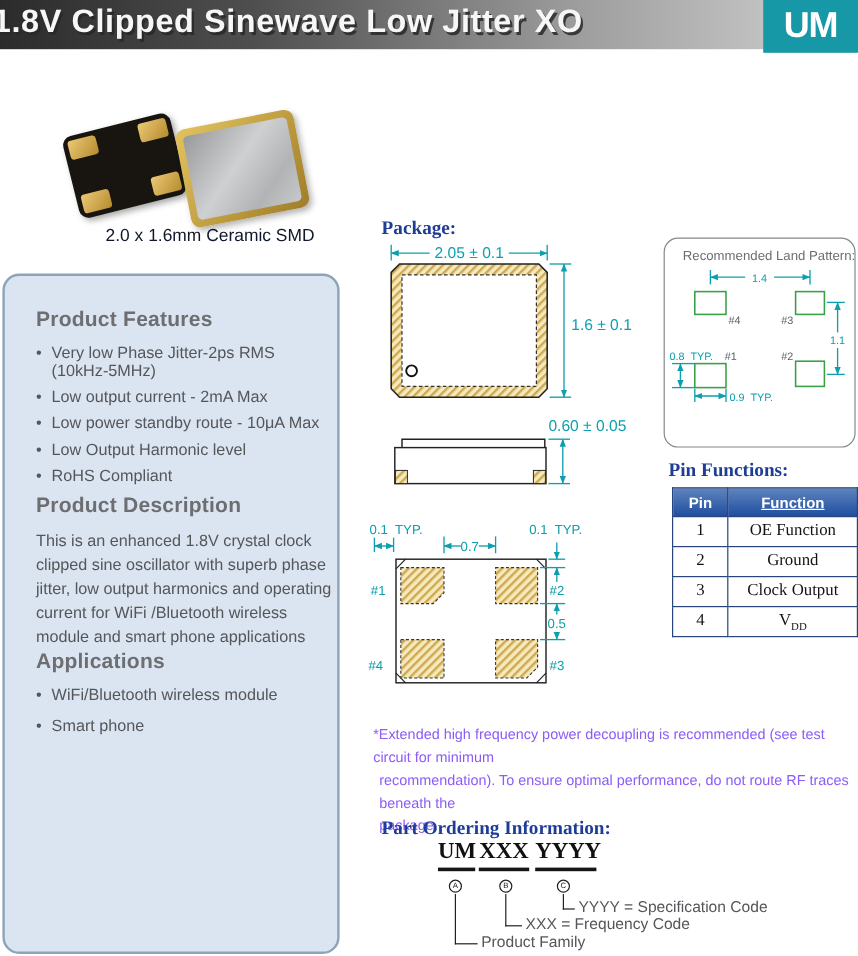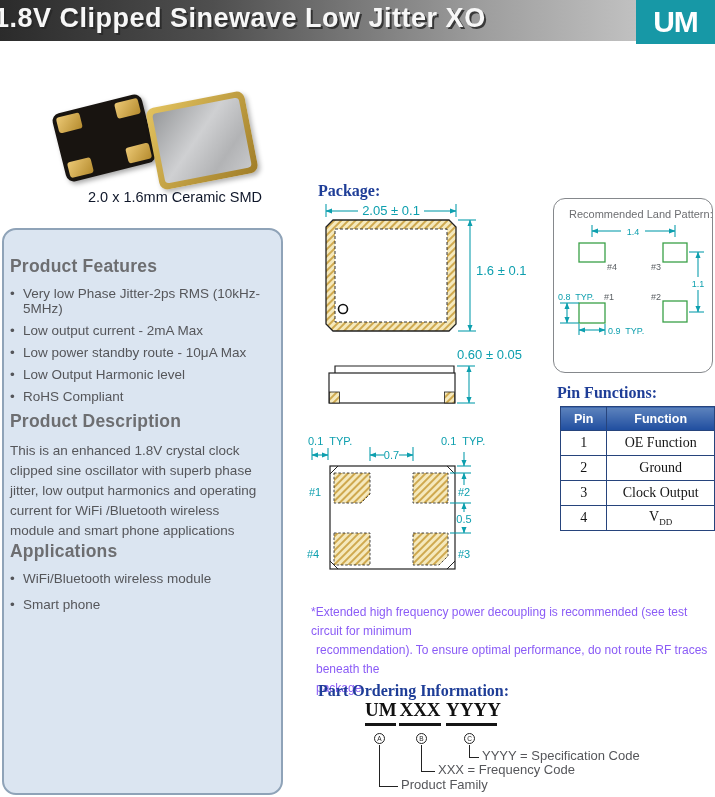--- a/index.html
+++ b/index.html
@@ -23,21 +23,21 @@
     background:linear-gradient(135deg,#ecc975,#b58b2e); }
   .chip1 .tl{left:4px;top:4px}.chip1 .tr{left:64px;top:4px}.chip1 .bl{left:4px;top:50px}.chip1 .br{left:64px;top:50px}
   .chip2 { position:absolute; left:152px; top:99px; width:100px; height:83px; transform:rotate(-11deg);
     background:linear-gradient(135deg,#e3c35f,#a07d28); border-radius:8px; box-shadow:2px 3px 5px rgba(0,0,0,.3); }
   .chip2-face { position:absolute; left:6px; top:6px; right:6px; bottom:6px; border-radius:4px;
     background:linear-gradient(135deg,#97999b 0%,#cfd0d2 45%,#b2b3b5 75%,#c7c8ca 100%); }
   .caption { position:absolute; left:88px; top:189px; font-size:14.5px; color:#0f172a; }
 
   
   .panel { position:absolute; left:2px; top:228px; width:281px; height:567px; box-sizing:border-box;
-    background:#dbe5f1; border:2px solid #8fa3b8; border-radius:14px; padding:26px 12px 0 6px; }
+    background:#dbe5f1; border:2px solid #8fa3b8; border-radius:14px; padding:26px 12px 0 26px; }
   .panel h2 { margin:0; font-size:17.5px; font-weight:bold; color:#6d6e71; letter-spacing:.2px; }
   .panel ul { margin:9px 0 0 0; padding:0; }
   .panel li { list-style:none; position:relative; padding-left:13px; font-size:13.5px; color:#55565a;
     margin-bottom:7px; line-height:15px; }
   .panel li::before { content:"•"; position:absolute; left:0; top:0; }
   .desc { margin-top:9px; width:254px; font-size:13.5px; color:#55565a; line-height:20px; }
   .mt28 { margin-top:28px; } .mt26 { margin-top:26px; }
   .apps li { margin-bottom:11px; }
 
   
@@ -58,21 +58,21 @@
 
   
   .land-box { position:absolute; left:553px; top:198px; width:160px; height:175px; box-sizing:border-box;
     border:1.5px solid #85888c; border-radius:12px; background:#fff; }
   .land-title { position:absolute; left:15px; top:9px; font-size:11px; color:#6d6e71; white-space:nowrap; }
 
   
   .pin-table { position:absolute; left:560px; top:406px; border-collapse:collapse; }
   .pin-table th { width:44px; height:21px; background:linear-gradient(180deg,#5d83bd,#1f4d9f);
     color:#fff; font-size:12.5px; font-weight:bold; border:1.5px solid #27447c; }
-  .pin-table th.fn { width:106px; }
+  .pin-table th.fn { width:106px;text-decoration:underline; }
   .pin-table td { height:22px; text-align:center; font-family:"Liberation Serif", serif; font-size:14px;
     color:#141414; border:1.5px solid #27447c; background:#fff; }
   .pin-table sub { font-size:9px; }
 
   
   .footnote { position:absolute; left:311px; top:603px; width:404px; font-size:12px; color:#8b5cf6; line-height:19px; }
   .fn-cont { padding-left:5px; }
 
   
   .ord { position:absolute; left:318px; top:699px; width:360px; height:98px; }

